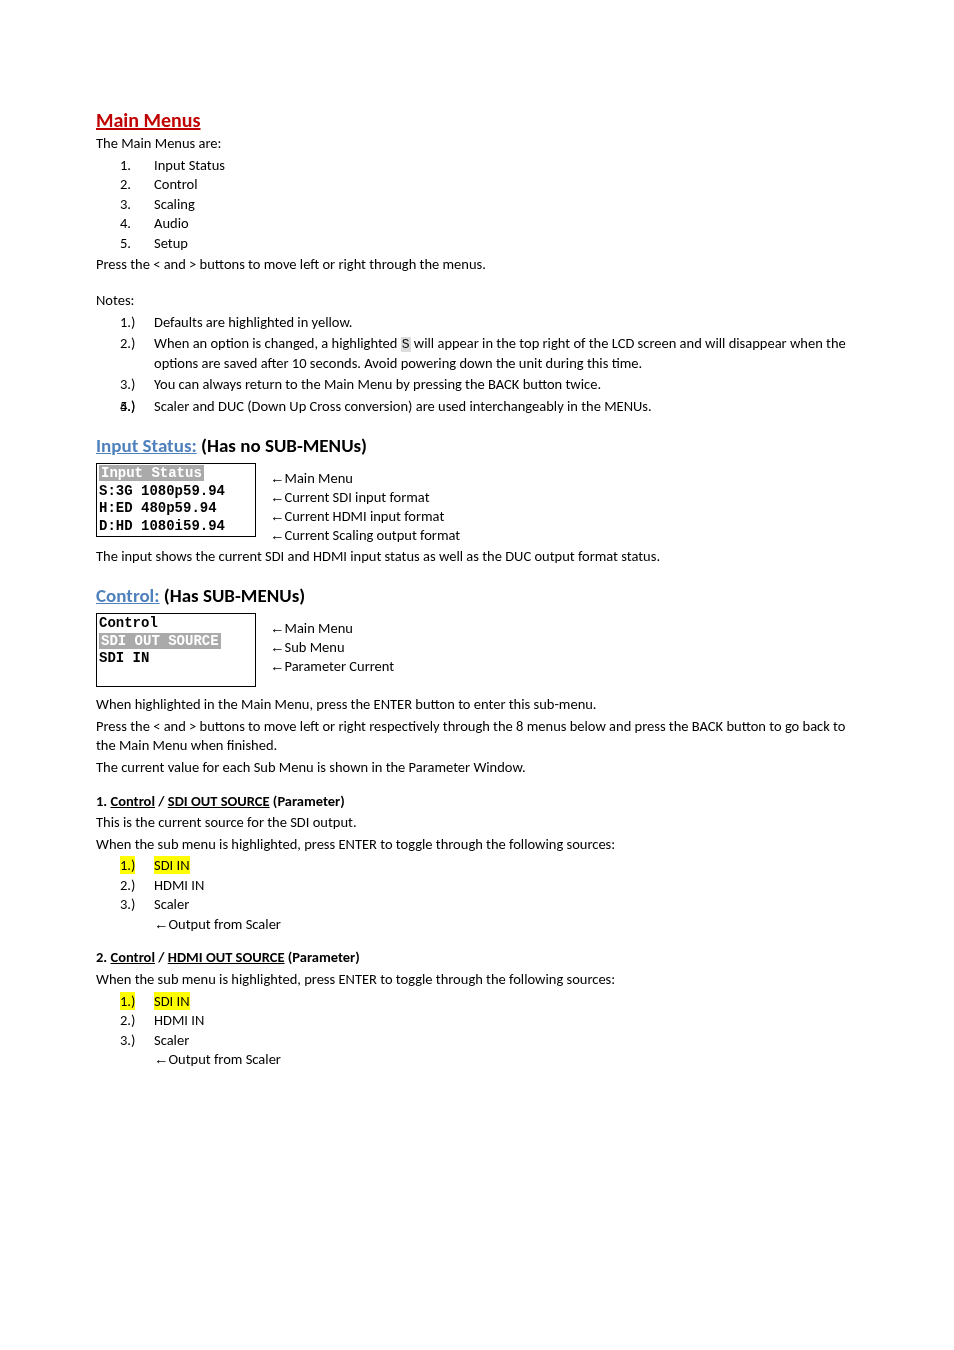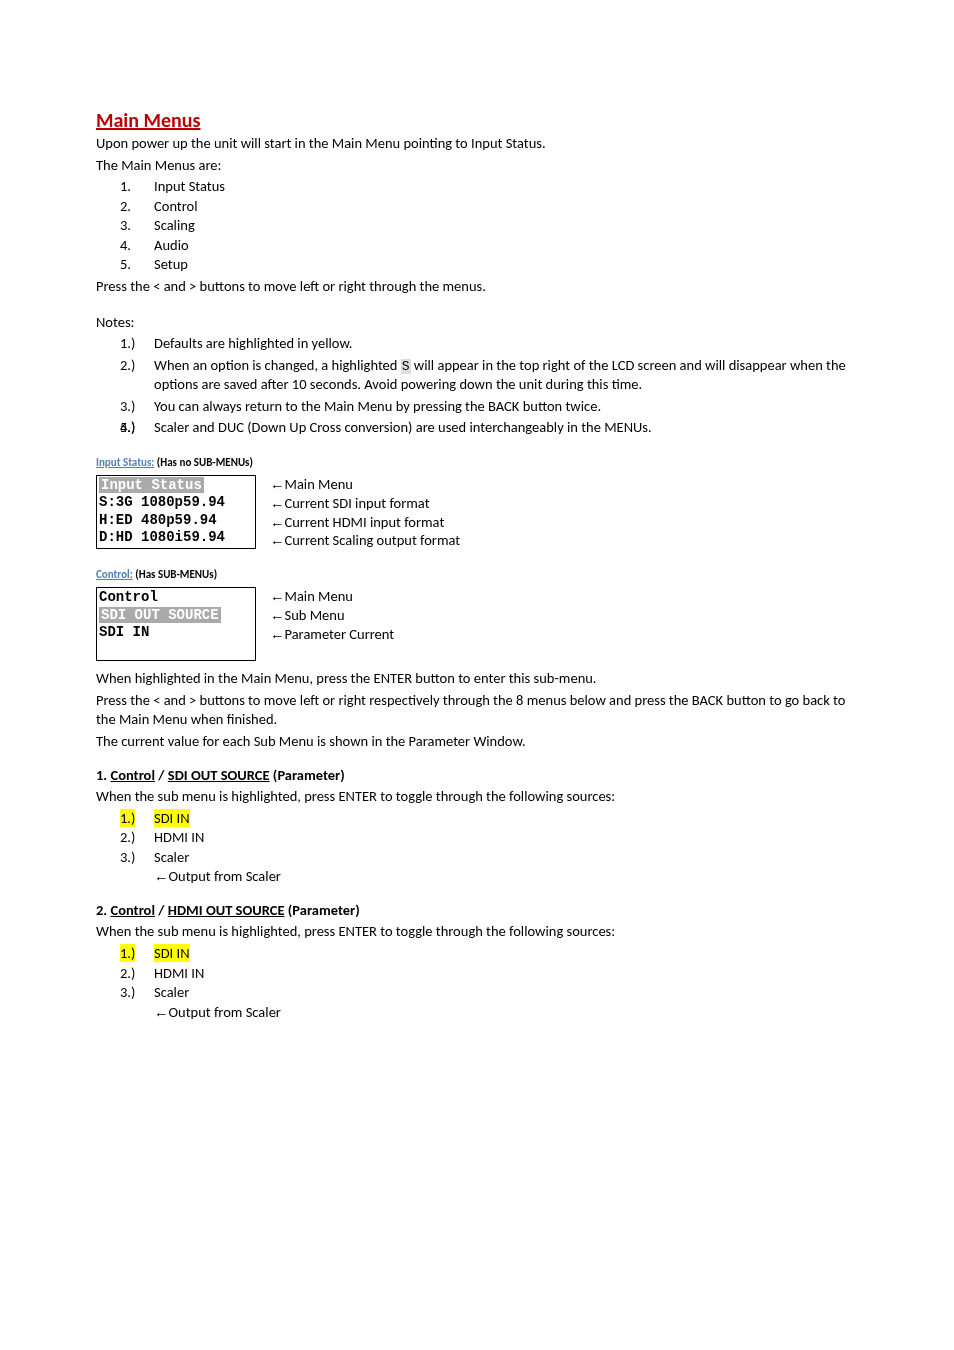--- a/index.html
+++ b/index.html
@@ -18,21 +18,21 @@
     position: relative;
   }
   .h1 {
     color: #c00000;
     text-decoration: underline;
     font-size: 20px;
     font-weight: bold;
     margin: 0 0 2px 0;
   }
   .h2 {
-    font-size: 11px;
+    font-size: 19px;
     font-weight: bold;
     margin: 18px 0 6px 0;
   }
   .h2 .blue {
     color: #4f81bd;
     text-decoration: underline;
   }
   .para { margin: 0 0 2px 0; line-height: 1.35; }
   .ol-num { list-style: none; padding-left: 58px; margin: 2px 0; }
   .ol-num li { position: relative; margin: 0; line-height: 1.35; }
@@ -46,21 +46,21 @@
     border: 1px solid #000;
     font-family: "Courier New", monospace;
     font-weight: bold;
     font-size: 14px;
     line-height: 1.25;
     padding: 1px 2px;
     width: 160px;
     box-sizing: border-box;
   }
   .lcd .inv-grey { background: #aaa; color: #fff; padding: 0 2px; display: inline; }
-  .lcd-ann { margin-left: 14px; line-height: 1.3; }
+  .lcd-ann { margin-left: 14px; line-height: 1.3; margin-top: 6px; }
   .lcd-ann div { margin: 0; }
   .arrow { font-family: Arial, sans-serif; }
   .sub-ol { list-style: none; padding-left: 58px; margin: 2px 0; }
   .sub-ol li { position: relative; line-height: 1.35; }
   .sub-ol li .marker { position: absolute; left: -34px; }
   .yellow-mark { background: #ffff00; }
   .scaler-row { display: flex; flex-direction: column; }
   .scaler-row .col1 { width: 200px; }
   .footer {
     position: absolute;
@@ -80,21 +80,20 @@
   .u { text-decoration: underline; }
   .b { font-weight: bold; }
 </style>
 </head>
 <body>
 
 <div class="page">
 
   <div class="h1">Main Menus</div>
 
-  <div class="para">Upon power up the unit will start in the Main Menu pointing to Input Status.</div>
   <div class="para">The Main Menus are:</div>
 
   <ul class="ol-num">
     <li><span class="marker">1.</span><span>Input Status</span></li>
     <li><span class="marker">2.</span><span>Control</span></li>
     <li><span class="marker">3.</span><span>Scaling</span></li>
     <li><span class="marker">4.</span><span>Audio</span></li>
     <li><span class="marker">5.</span><span>Setup</span></li>
   </ul>
 
@@ -122,20 +121,21 @@
       <div>H:ED 480p59.94</div>
       <div>D:HD 1080i59.94</div>
     </div>
     <div class="lcd-ann">
       <div><span class="arrow">←</span><span>Main Menu</span></div>
       <div><span class="arrow">←</span><span>Current SDI input format</span></div>
       <div><span class="arrow">←</span><span>Current HDMI input format</span></div>
       <div><span class="arrow">←</span><span>Current Scaling output format</span></div>
     </div>
   </div>
+  <div class="para">The input shows the current SDI and HDMI input status as well as the DUC output format status.</div>
 
   <div class="h2">
     <span class="blue">Control:</span><span> (Has SUB-MENUs)</span>
   </div>
 
   <div class="lcd-block">
     <div class="lcd">
       <div>Control</div>
       <div><span class="inv-grey">SDI OUT SOURCE</span></div>
       <div>SDI IN</div>
@@ -148,20 +148,21 @@
     </div>
   </div>
 
   <div class="para" style="margin-top:8px;">When highlighted in the Main Menu, press the ENTER button to enter this sub-menu.</div>
   <div class="para">Press the &lt; and &gt; buttons to move left or right respectively through the 8 menus below and press the BACK button to go back to the Main Menu when finished.</div>
   <div class="para">The current value for each Sub Menu is shown in the Parameter Window.</div>
 
   <div class="para b" style="margin-top:14px;">
     <span>1. </span><span class="u">Control</span><span> / </span><span class="u">SDI OUT SOURCE</span><span> (Parameter)</span>
   </div>
+  <div class="para">This is the current source for the SDI output.</div>
   <div class="para">When the sub menu is highlighted, press ENTER to toggle through the following sources:</div>
   <ul class="sub-ol">
     <li><span class="marker"><span class="yellow-mark">1.)</span></span><span class="yellow-mark">SDI IN</span></li>
     <li><span class="marker">2.)</span><span>HDMI IN</span></li>
     <li>
         <span class="marker">3.)</span>
       <div class="scaler-row">
         <span class="col1">Scaler</span>
         <span><span class="arrow">←</span><span>Output from Scaler</span></span>
       </div>

